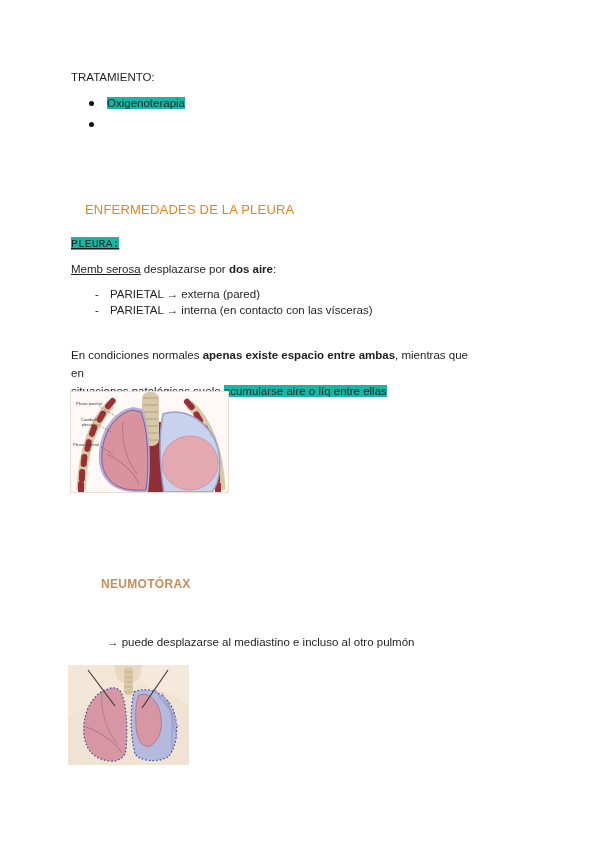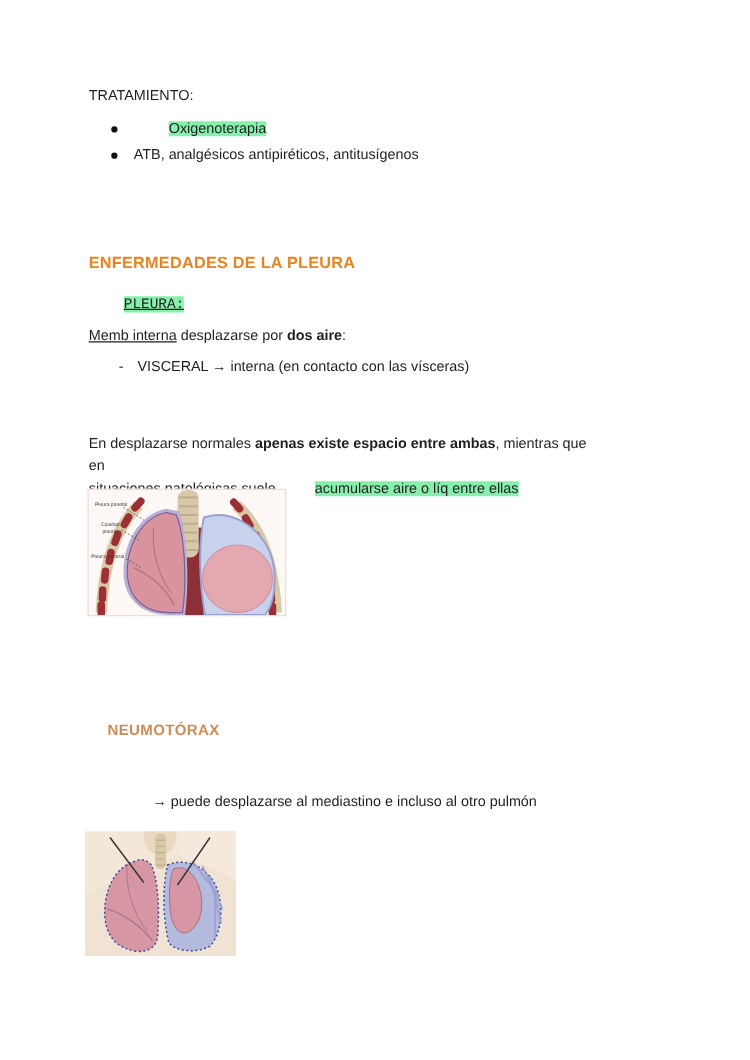--- a/index.html
+++ b/index.html
@@ -7,25 +7,25 @@
     position:relative;
     width:600px;height:848px;
     background:#ffffff;
     font-family:"Liberation Sans","DejaVu Sans",sans-serif;
     color:#1f1f1f;
     overflow:hidden;
     border-radius:32px;
   }
   .abs{position:absolute;}
   .body-text{font-size:11.5px;line-height:18px;color:#1f1f1f;}
-  .hl{background:#86efac;margin-left:28px;}
+  .hl{background:#14b8a6;}
   .bold{font-weight:bold;}
   .underline{text-decoration:underline;}
   .section-title{
-    font-size:13px;font-weight:bold;color:#e8831f;letter-spacing:0.2px;
+    font-size:13px;font-weight:normal;color:#e8831f;letter-spacing:0.2px;margin-left:14px;
   }
   .sub-title{
     font-size:12px;font-weight:bold;color:#cd8b57;letter-spacing:0.3px;
   }
   .bullet-item{position:relative;padding-left:36px;font-size:11.5px;line-height:21px;}
   .bullet-item .marker{
     position:absolute;left:18px;top:8px;width:5px;height:5px;border-radius:50%;
     background:#111;
   }
   .dash-item{position:relative;padding-left:39px;font-size:11.5px;line-height:15.5px;}
@@ -43,43 +43,46 @@
 
   <div class="abs body-text" style="left:71px;top:68px;">TRATAMIENTO:</div>
 
   <div class="abs" style="left:71px;top:93px;width:430px;">
     <div class="bullet-item">
       <span class="marker"></span>
       <span class="hl">Oxigenoterapia</span>
     </div>
     <div class="bullet-item">
       <span class="marker"></span>
-      <span>ATB, analgésicos antipiréticos, antitusígenos</span>
     </div>
   </div>
 
   <div class="abs section-title" style="left:71px;top:202px;">ENFERMEDADES DE LA PLEURA</div>
 
   <div class="abs body-text" style="left:71px;top:234px;">
     <span class="hl underline bold" style="font-weight:normal;font-family:Liberation Mono, monospace;">PLEURA:</span>
   </div>
 
   <div class="abs body-text" style="left:71px;top:260px;">
-    <span class="underline">Memb interna</span><span> desplazarse por </span><span class="bold">dos aire</span><span>:</span>
+    <span class="underline">Memb serosa</span><span> desplazarse por </span><span class="bold">dos aire</span><span>:</span>
   </div>
 
   <div class="abs" style="left:71px;top:287px;width:440px;">
     <div class="dash-item">
       <span class="marker"></span>
-      <span>VISCERAL → interna (en contacto con las vísceras)</span>
+      <span>PARIETAL → externa (pared)</span>
+    </div>
+    <div class="dash-item">
+      <span class="marker"></span>
+      <span>PARIETAL → interna (en contacto con las vísceras)</span>
     </div>
   </div>
 
   <div class="abs body-text" style="left:71px;top:346px;width:408px;">
-    <span>En desplazarse normales </span><span class="bold">apenas existe espacio entre ambas</span><span>, mientras que en</span><br>
+    <span>En condiciones normales </span><span class="bold">apenas existe espacio entre ambas</span><span>, mientras que en</span><br>
     <span>situaciones patológicas suele </span><span class="hl">acumularse aire o líq entre ellas</span>
   </div>
 
   <div class="abs figure" style="left:70px;top:391px;width:157px;height:100px;">
     <svg width="157" height="100" viewBox="0 0 157 100">
 
       <path d="M40,12 C24,28 12,55 10,98" stroke="#d9c8a4" stroke-width="9" fill="none"></path>
       <path d="M118,12 C136,28 148,55 150,98" stroke="#d9c8a4" stroke-width="9" fill="none"></path>
 
       <g fill="#9b2f36">
@@ -132,24 +135,24 @@
         <text x="2" y="54">Pleura visceral</text>
       </g>
       <g stroke="#555" stroke-width="0.7" stroke-dasharray="1.5,1.5" fill="none">
         <line x1="28" y1="14" x2="44" y2="24"></line>
         <line x1="26" y1="32" x2="40" y2="40"></line>
         <line x1="30" y1="55" x2="42" y2="62"></line>
       </g>
     </svg>
   </div>
 
-  <div class="abs sub-title" style="left:56px;top:577px;padding-left:30px;">NEUMOTÓRAX</div>
+  <div class="abs sub-title" style="left:71px;top:577px;padding-left:30px;">NEUMOTÓRAX</div>
 
 
-  <div class="abs body-text" style="left:107px;top:633px;width:420px;margin-left:15px;">→ puede desplazarse al mediastino e incluso al otro pulmón</div>
+  <div class="abs body-text" style="left:107px;top:633px;width:420px;">→ puede desplazarse al mediastino e incluso al otro pulmón</div>
 
   <div class="abs" style="left:68px;top:665px;width:121px;height:100px;">
     <svg width="121" height="100" viewBox="0 0 121 100">
 
       <rect x="0" y="0" width="121" height="100" fill="#f1e3d3"></rect>
       <path d="M46,0 L75,0 L74,18 C80,24 96,26 108,32 L121,40 L121,0 Z" fill="#f5e9dc"></path>
       <path d="M46,0 L75,0 L74,18 C68,24 52,26 40,32 L14,44 L0,52 L0,0 Z" fill="#f5e9dc" opacity="0.6"></path>
       <path d="M47,0 C47,12 49,17 60,19 C71,17 73,12 73,0 Z" fill="#ead8c2"></path>
 
       <rect x="56" y="2" width="9" height="28" rx="4" fill="#d9c8a8"></rect>

